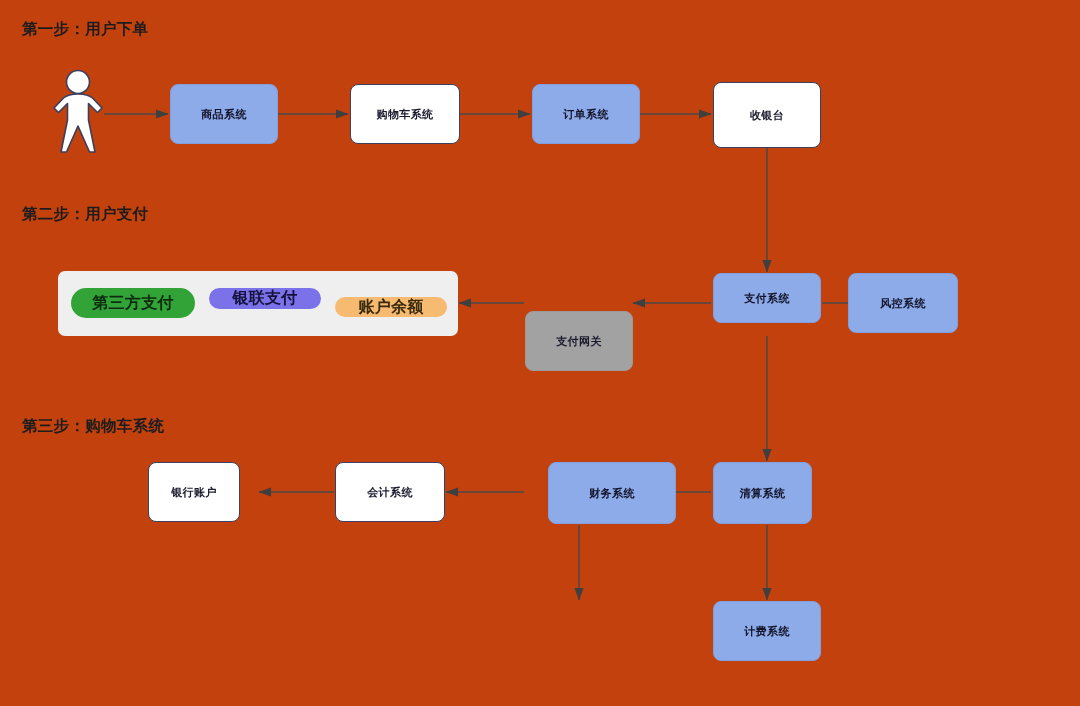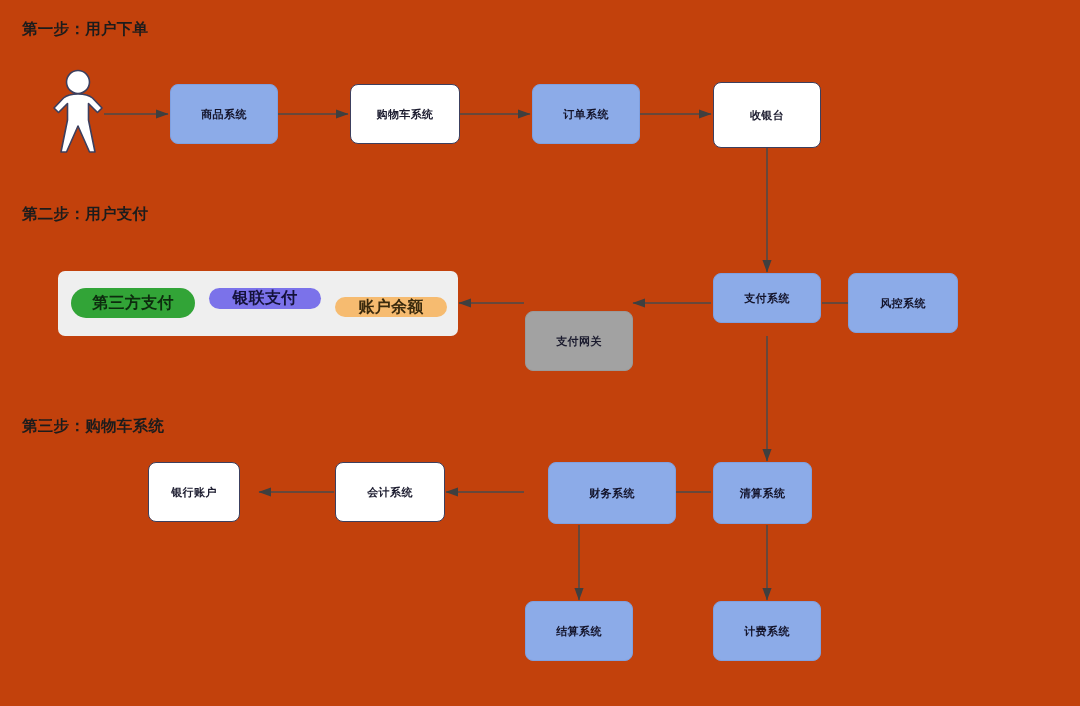--- a/index.html
+++ b/index.html
@@ -165,16 +165,15 @@
   </div>
 
   <div class="node gray" style="left:525px; top:273px; width:108px; height:60px;">支付网关</div>
   <div class="node blue" style="left:713px; top:273px; width:108px; height:50px;">支付系统</div>
   <div class="node blue" style="left:848px; top:273px; width:110px; height:60px;">风控系统</div>
 
   <div class="node white" style="left:148px; top:462px; width:92px; height:60px;">银行账户</div>
   <div class="node white" style="left:335px; top:462px; width:110px; height:60px;">会计系统</div>
   <div class="node blue" style="left:525px; top:462px; width:128px; height:62px;margin-left:23px;">财务系统</div>
   <div class="node blue" style="left:713px; top:462px; width:99px; height:62px;">清算系统</div>
-  <div class="node blue" style="left:525px; top:601px; width:108px; height:60px;">结算系统</div>
   <div class="node blue" style="left:713px; top:601px; width:108px; height:60px;">计费系统</div>
 
 </div>
 
 </body></html>

